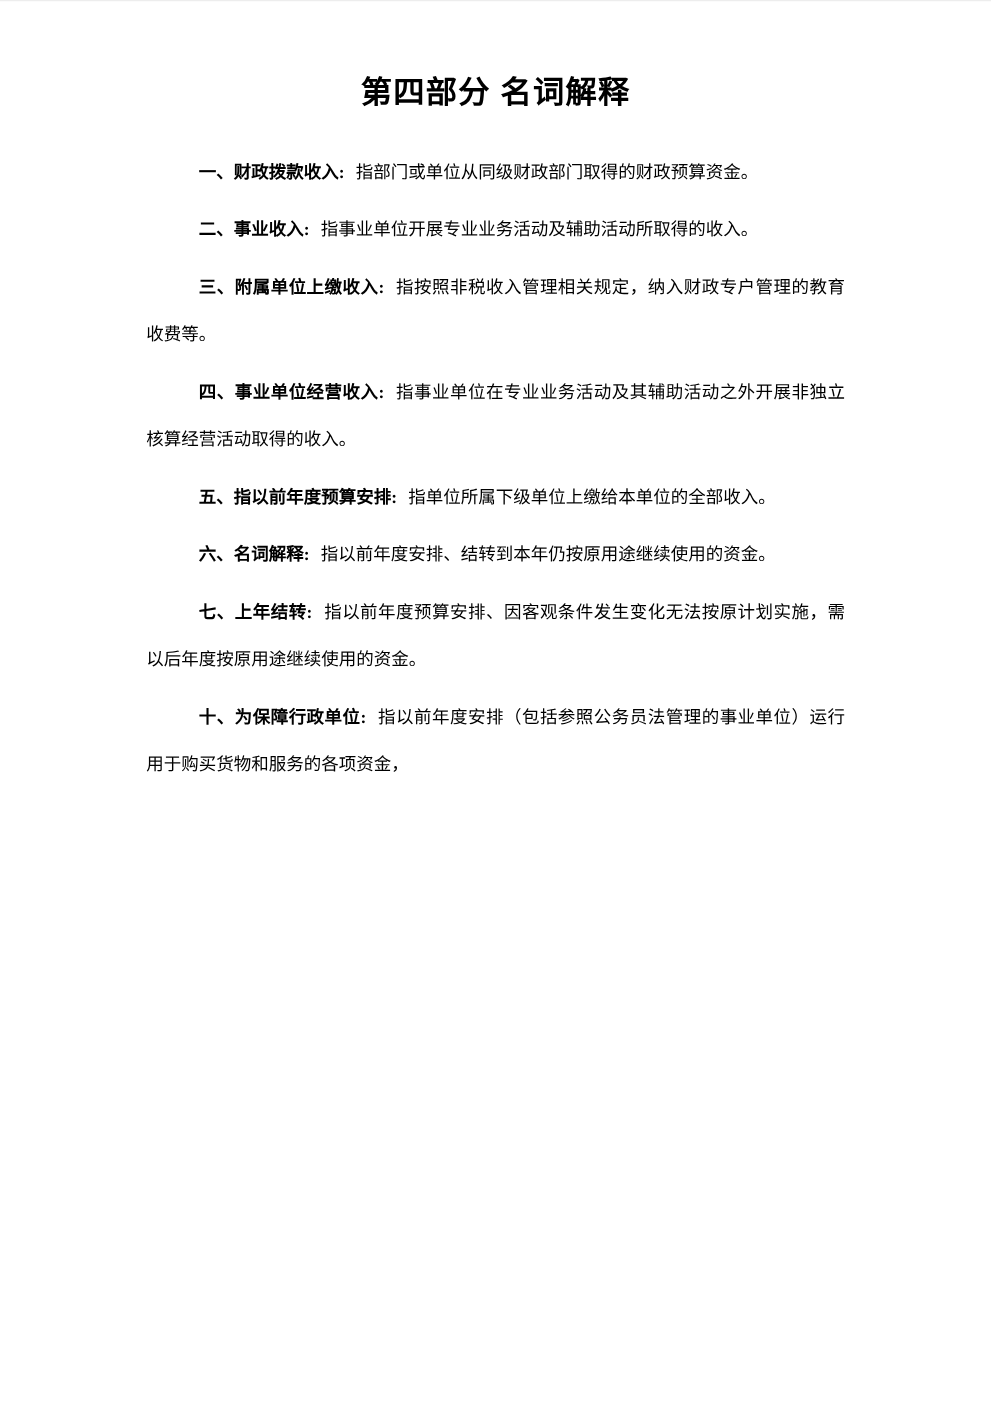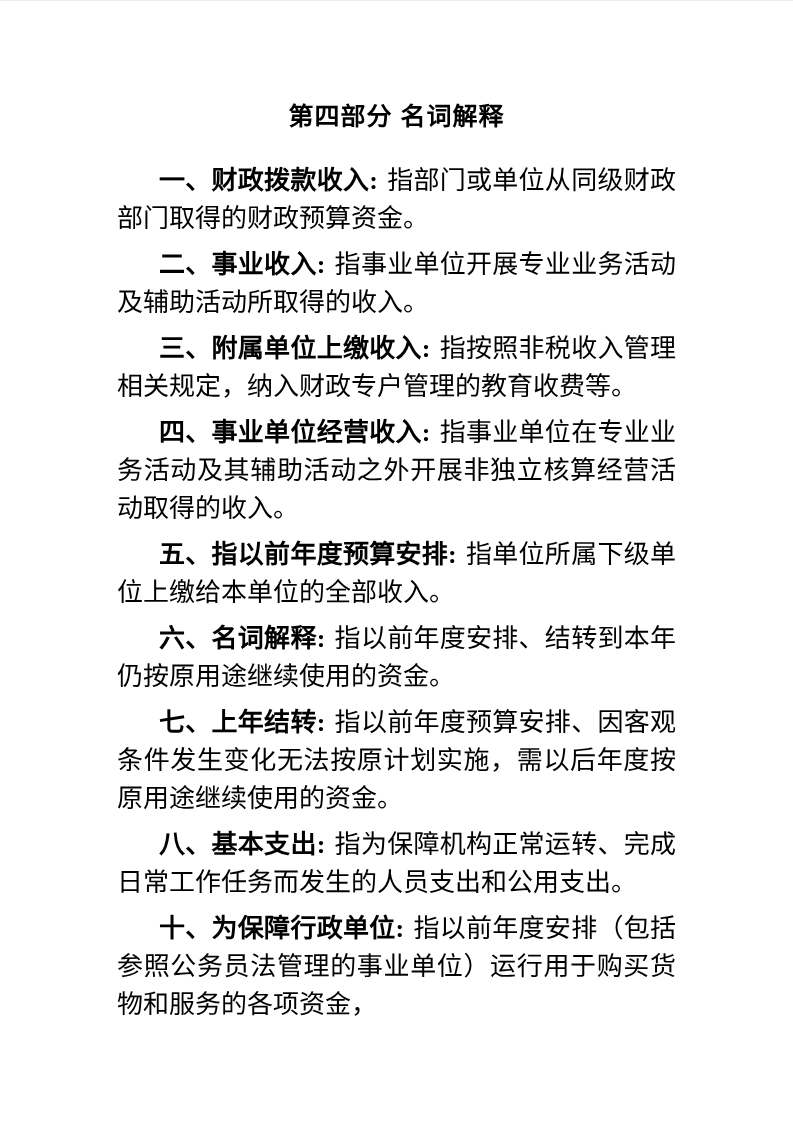--- a/index.html
+++ b/index.html
@@ -6,39 +6,39 @@
     margin: 0;
     padding: 0;
     background: #ffffff;
   }
   .page {
     position: relative;
     width: 793px;
     height: 1122px;
     background: #ffffff;
     box-sizing: border-box;
-    padding: 96px 117px 0 117px;
+    padding: 54px 117px 0 117px;
     border-top: 1px solid #ededed;
     overflow: hidden;
     color: #000000;
   }
   .doc-title {
     margin: 0 0 27px 0;
     text-align: center;
     font-family: "Liberation Sans", "DejaVu Sans", sans-serif;
     font-weight: bold;
     font-size: 25px;
     line-height: 38px;
     letter-spacing: 1px;
     color: #000000;
   }
   .para {
     margin: 0 0 8px 0;
     font-family: "Liberation Serif", "DejaVu Serif", serif;
-    font-size: 26px;
+    font-size: 14px;
     line-height: 38px;
     text-align: justify;
     text-align-last: left;
     text-indent: 42px;
     color: #000000;
     word-break: break-all;
   }
   .term {
     font-weight: bold;
     padding-right: 9px;
@@ -58,18 +58,17 @@
   <p class="para"><span class="term">三、附属单位上缴收入:</span><span>指按照非税收入管理相关规定，纳入财政专户管理的教育收费等。</span></p>
 
   <p class="para"><span class="term">四、事业单位经营收入:</span><span>指事业单位在专业业务活动及其辅助活动之外开展非独立核算经营活动取得的收入。</span></p>
 
   <p class="para"><span class="term">五、指以前年度预算安排:</span><span>指单位所属下级单位上缴给本单位的全部收入。</span></p>
 
   <p class="para"><span class="term">六、名词解释:</span><span>指以前年度安排、结转到本年仍按原用途继续使用的资金。</span></p>
 
   <p class="para"><span class="term">七、上年结转:</span><span>指以前年度预算安排、因客观条件发生变化无法按原计划实施，需以后年度按原用途继续使用的资金。</span></p>
 
-  <p class="para"><span class="term">八、基本支出:</span><span>指为保障机构正常运转、完成日常工作任务而发生的人员支出和公用支出。</span></p>
 
 
   <p class="para"><span class="term">十、为保障行政单位:</span><span>指以前年度安排（包括参照公务员法管理的事业单位）运行用于购买货物和服务的各项资金，</span></p>
 
 </div>
 
 </body></html>

